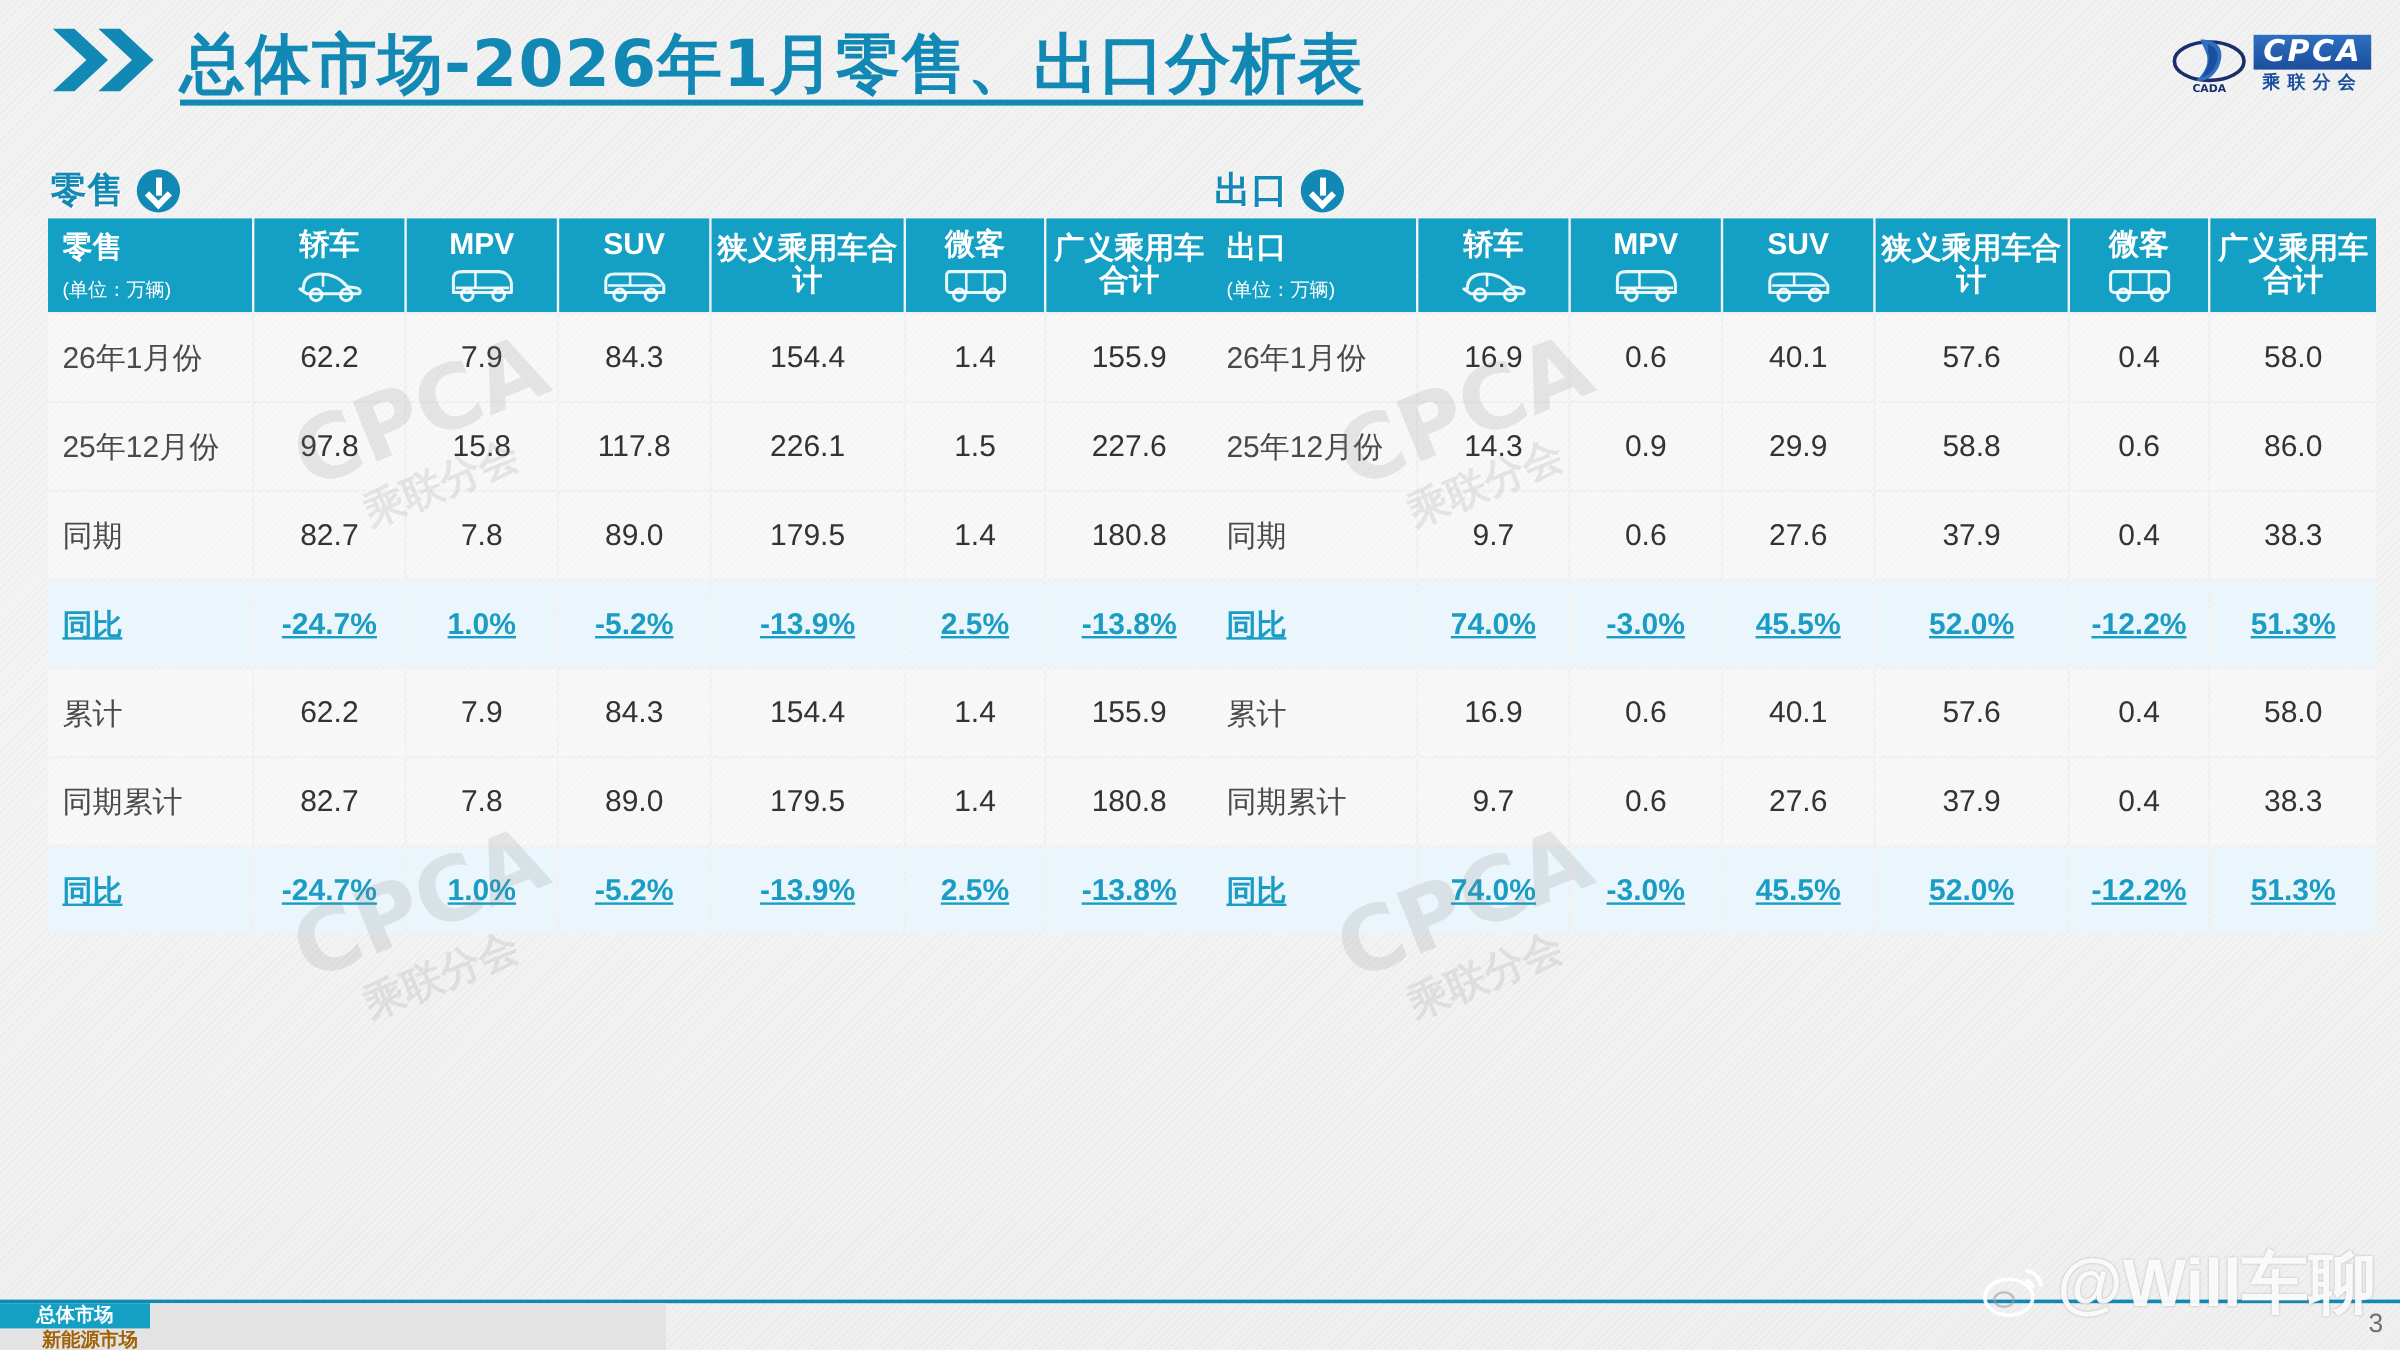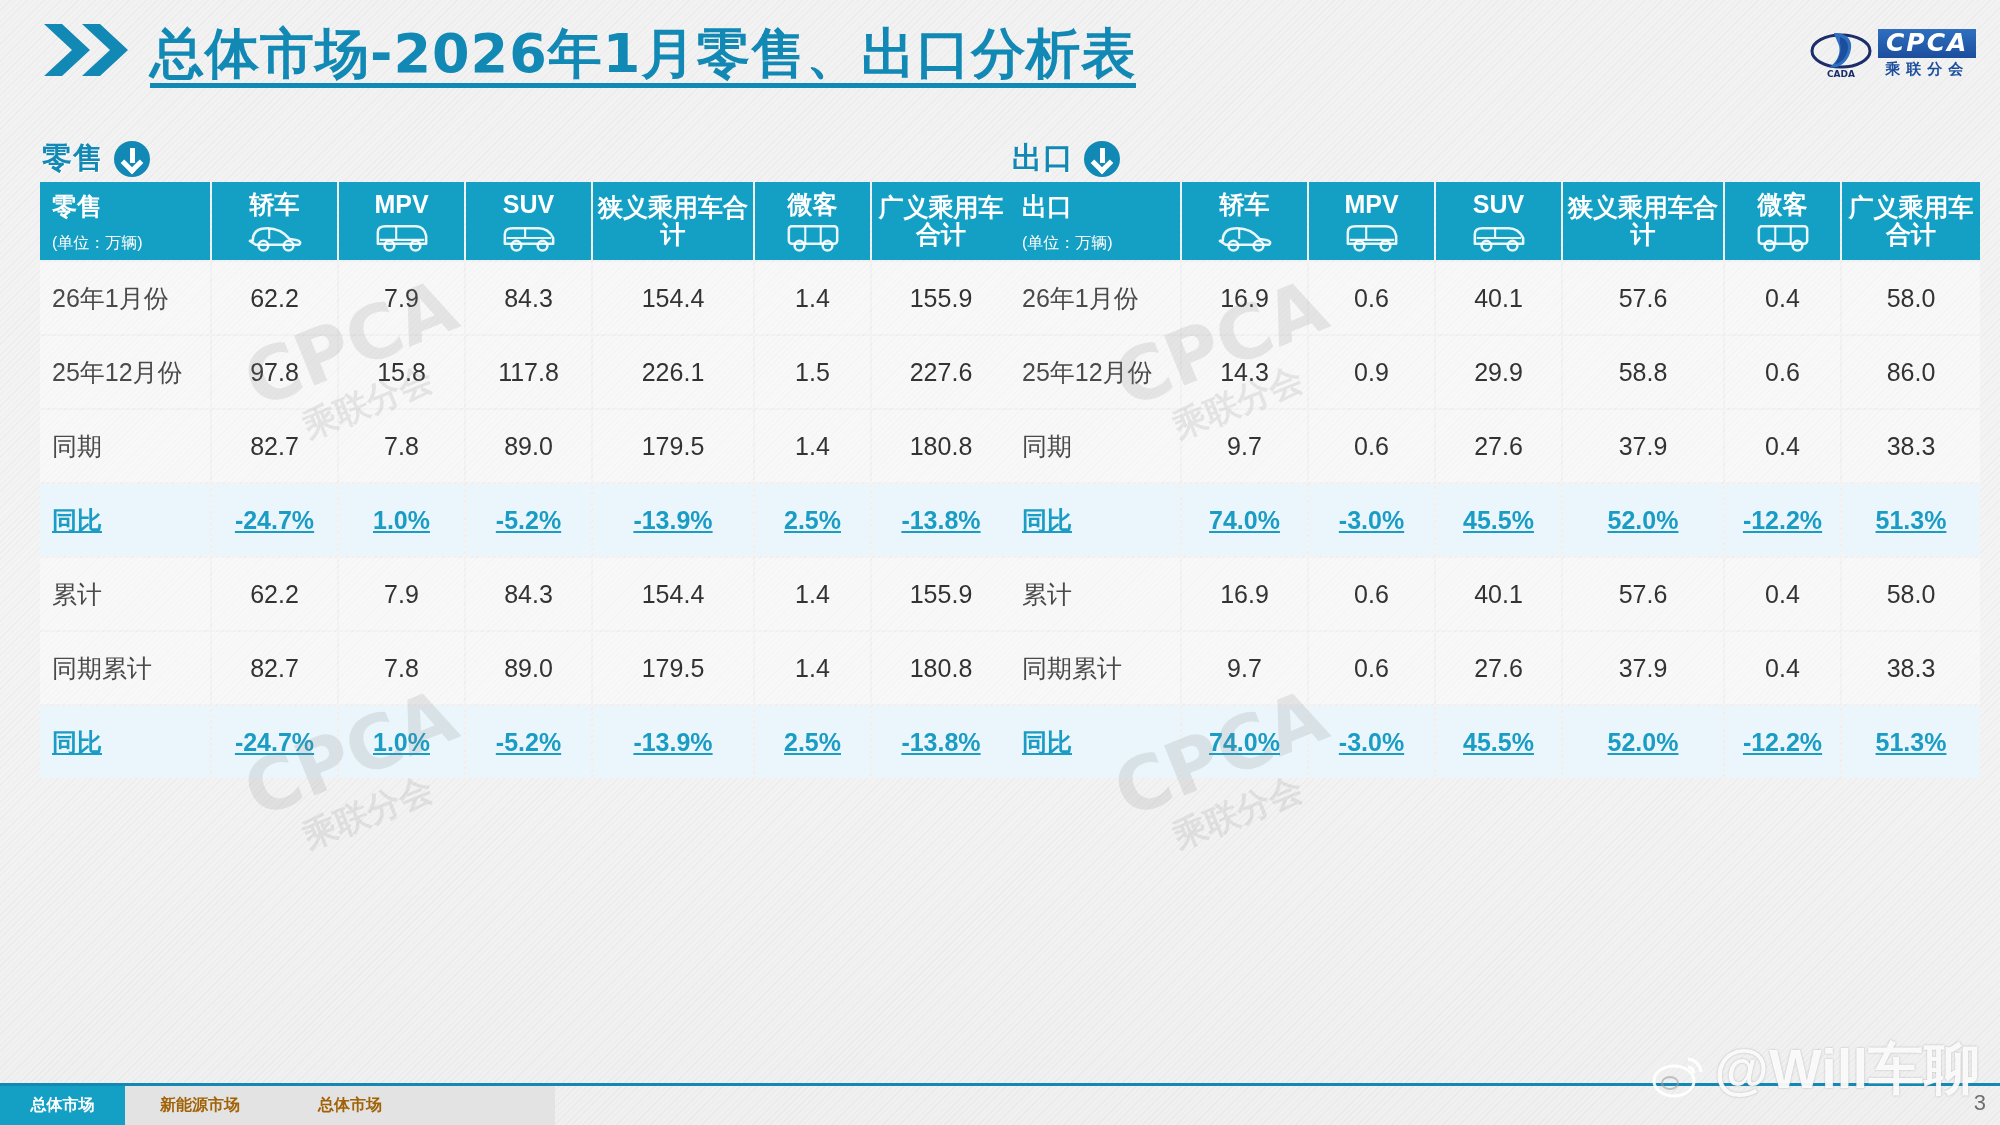--- a/index.html
+++ b/index.html
@@ -140,20 +140,21 @@
 
   
   #footer-rule {
     position: absolute; left: 0; top: 1083px; width: 2000px; height: 3px;
     background: #1189b4;
   }
   #footer-tabs {
     position: absolute; left: 0; top: 1086px; height: 39px;
     display: flex; width: 555px;
     background: #e3e3e3;
+    flex-direction: column;
   }
   .ftab {
     display: flex; align-items: center; justify-content: center;
     font-size: 16px; font-weight: bold; color: #ffffff;
     height: 39px;
   }
   .ftab.active { background: #14a0c4; width: 125px; }
   .ftab.idle { background: transparent; color: #a16207; width: 150px; }
 
   

